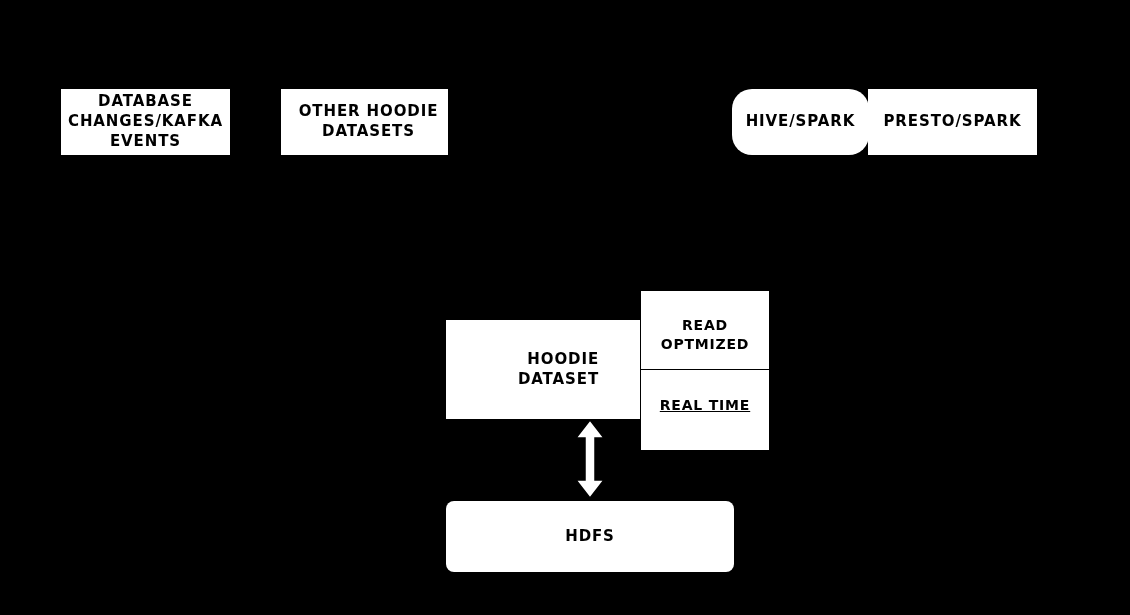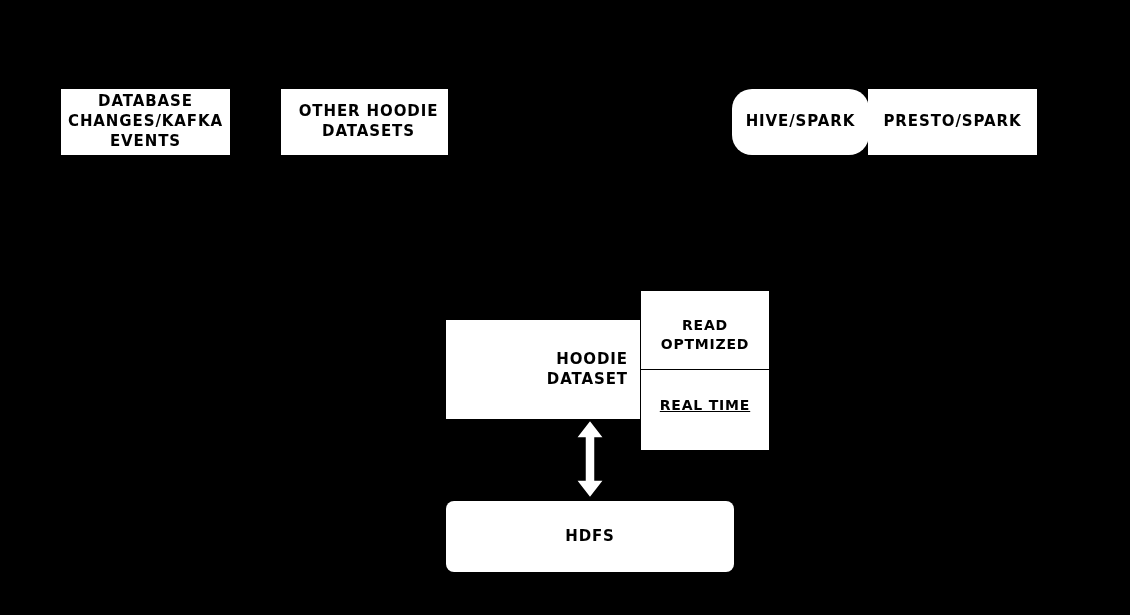--- a/index.html
+++ b/index.html
@@ -43,21 +43,21 @@
   #node-db-changes   { left: 61px;  top: 89px;  width: 169px; height: 66px; }
   #node-other-hoodie { left: 281px; top: 89px;  width: 167px; height: 66px; padding-left: 14px; }
 
   
   #node-hive-spark   { left: 732px; top: 89px;  width: 137px; height: 66px; border-radius: 20px; }
   #node-presto-spark { left: 868px; top: 89px;  width: 169px; height: 66px; }
 
   
   #node-hoodie-dataset {
     left: 446px; top: 320px; width: 194px; height: 99px;
-    justify-content: flex-end;
+    justify-content: center;
     align-items: center;
     padding-right: 12px;
     text-align: right;
     padding-left: 43px;
   }
 
   
   #views-panel {
     position: absolute;
     left: 641px;

